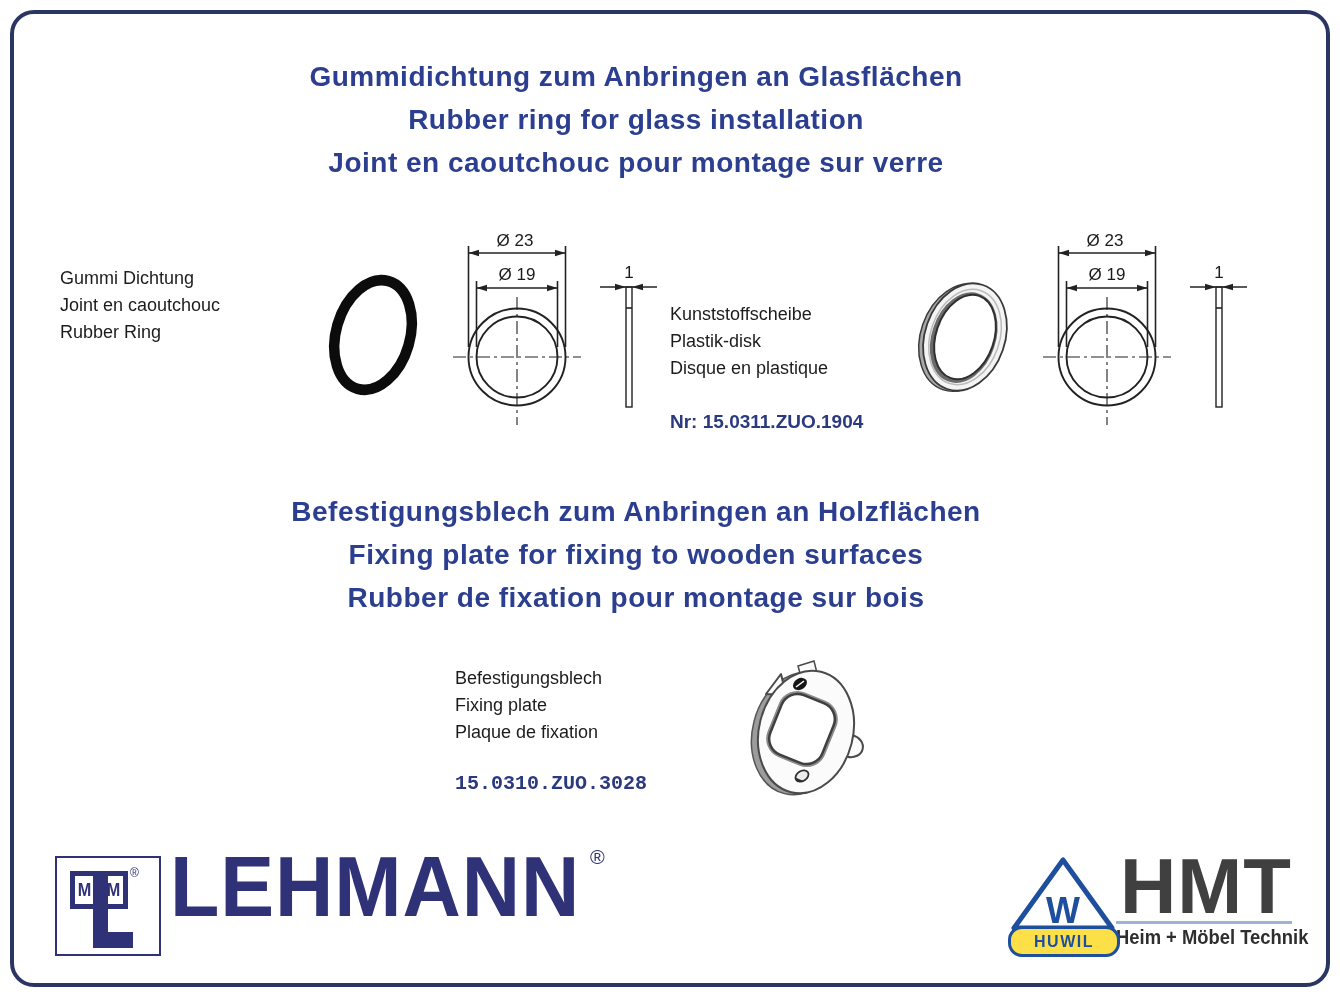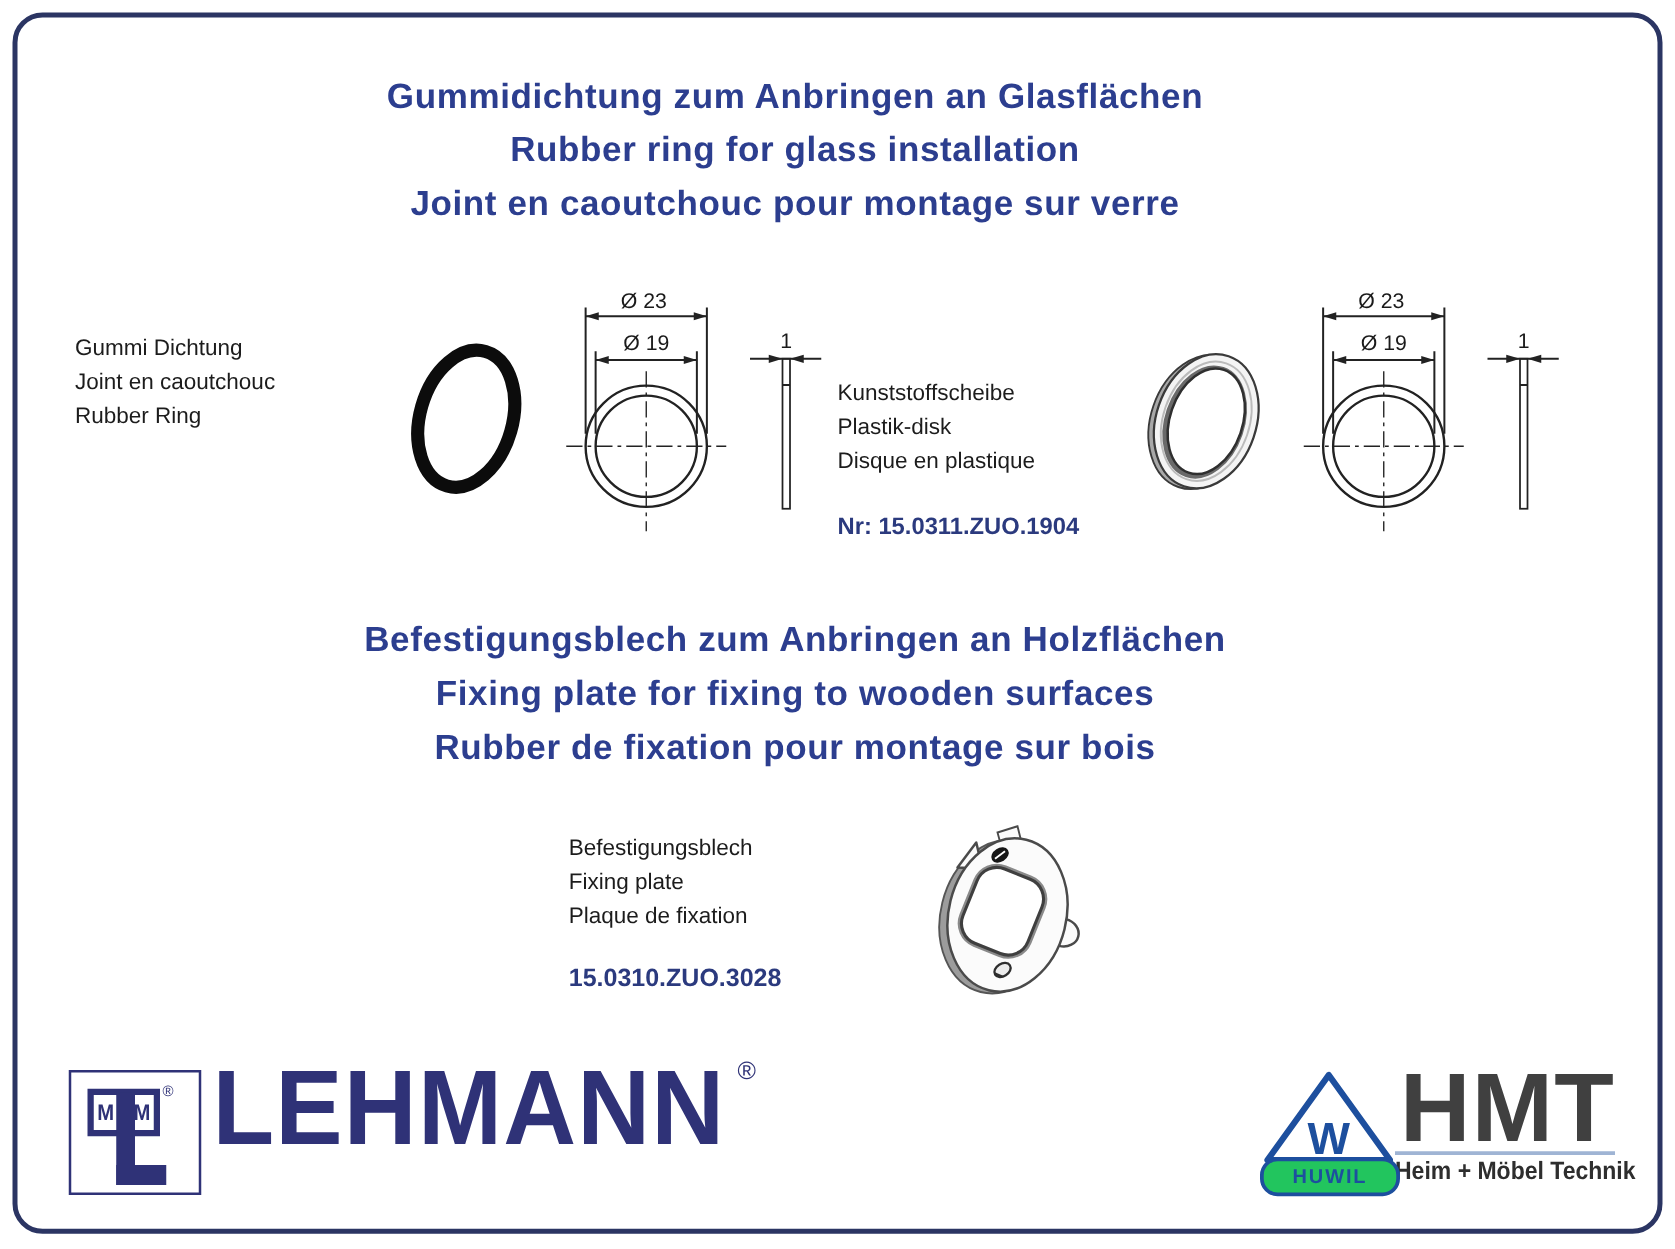--- a/index.html
+++ b/index.html
@@ -21,21 +21,21 @@
   .mlm{left:55px;top:856px;width:102px;height:96px;border:2.5px solid #2f3277;background:#fff;}
   .mlm .toprect{position:absolute;left:13px;top:13px;width:58px;height:38px;border:5px solid #2f3277;box-sizing:border-box;display:flex;justify-content:space-between;align-items:center;padding:0 2px;}
   .mlm .m{font-weight:bold;font-size:18px;color:#2f3277;transform:scaleX(.9);}
   .mlm .lbar{position:absolute;left:36px;top:16px;width:15px;height:74px;background:#2f3277;}
   .mlm .lfoot{position:absolute;left:36px;top:74px;width:40px;height:16px;background:#2f3277;}
   .mlm .reg{position:absolute;left:73px;top:8px;font-size:12px;color:#2f3277;}
   .lehmann{left:170px;top:839px;display:flex;align-items:flex-start;color:#2f3277;}
   .lehmann .word{font-size:85px;line-height:96px;font-weight:bold;letter-spacing:1px;transform:scaleX(.95);transform-origin:left top;}
   .lehmann .reg{font-size:20px;line-height:20px;margin-top:8px;margin-left:-12px;}
   
-  .stadium{left:1008px;top:926px;width:106px;height:25px;border:3px solid #1d4f9e;border-radius:14px;background:#22c55e;display:flex;align-items:center;justify-content:center;font-weight:bold;font-size:16px;letter-spacing:1.5px;color:#1d4f9e;z-index:2;}
+  .stadium{left:1008px;top:926px;width:106px;height:25px;border:3px solid #1d4f9e;border-radius:14px;background:#fde047;display:flex;align-items:center;justify-content:center;font-weight:bold;font-size:16px;letter-spacing:1.5px;color:#1d4f9e;z-index:2;}
   .hmt-word{left:1120px;top:850px;font-size:78px;line-height:72px;font-weight:bold;color:#404040;letter-spacing:1px;}
   .hmt-line{left:1116px;top:921px;width:176px;height:3px;background:#9fb4d4;}
   .hmt-sub{left:1116px;top:926px;width:176px;text-align:center;font-size:20px;font-weight:bold;color:#2e2e2e;transform:scaleX(.92);transform-origin:left top;white-space:nowrap;}
 </style>
 </head>
 <body>
 
 <div class="page">
   <div class="frame"></div>
 
@@ -125,21 +125,21 @@
   <div class="abs title" style="top:490px;">
     <div>Befestigungsblech zum Anbringen an Holzflächen</div>
     <div>Fixing plate for fixing to wooden surfaces</div>
     <div>Rubber de fixation pour montage sur bois</div>
   </div>
 
   <div class="abs prodtext" style="left:455px;top:665px;">
     <div>Befestigungsblech</div>
     <div>Fixing plate</div>
     <div>Plaque de fixation</div>
-    <div class="partnum" style="margin-top:24px;font-size:20px;">15.0310.ZUO.3028</div>
+    <div class="partnum" style="margin-top:24px;font-size:20px;font-family:Liberation Mono, monospace;">15.0310.ZUO.3028</div>
   </div>
 
   <svg class="abs" style="left:740px;top:648px;" width="140" height="160" viewBox="0 0 140 160">
     <g transform="rotate(14 66 84)">
       <ellipse cx="60" cy="87" rx="47" ry="62" fill="#9c9c9c" stroke="#555555" stroke-width="1.5"></ellipse>
     </g>
     <polygon points="26,46 41,26 46,47" fill="#fbfbfb" stroke="#4a4a4a" stroke-width="2" stroke-linejoin="round"></polygon>
     <polygon points="58,18 74,13 77,25 61,29" fill="#fbfbfb" stroke="#4a4a4a" stroke-width="1.5"></polygon>
     <ellipse cx="110" cy="98" rx="13" ry="11" fill="#fbfbfb" stroke="#4a4a4a" stroke-width="2" transform="rotate(14 110 98)"></ellipse>
     <g transform="rotate(14 66 84)">

